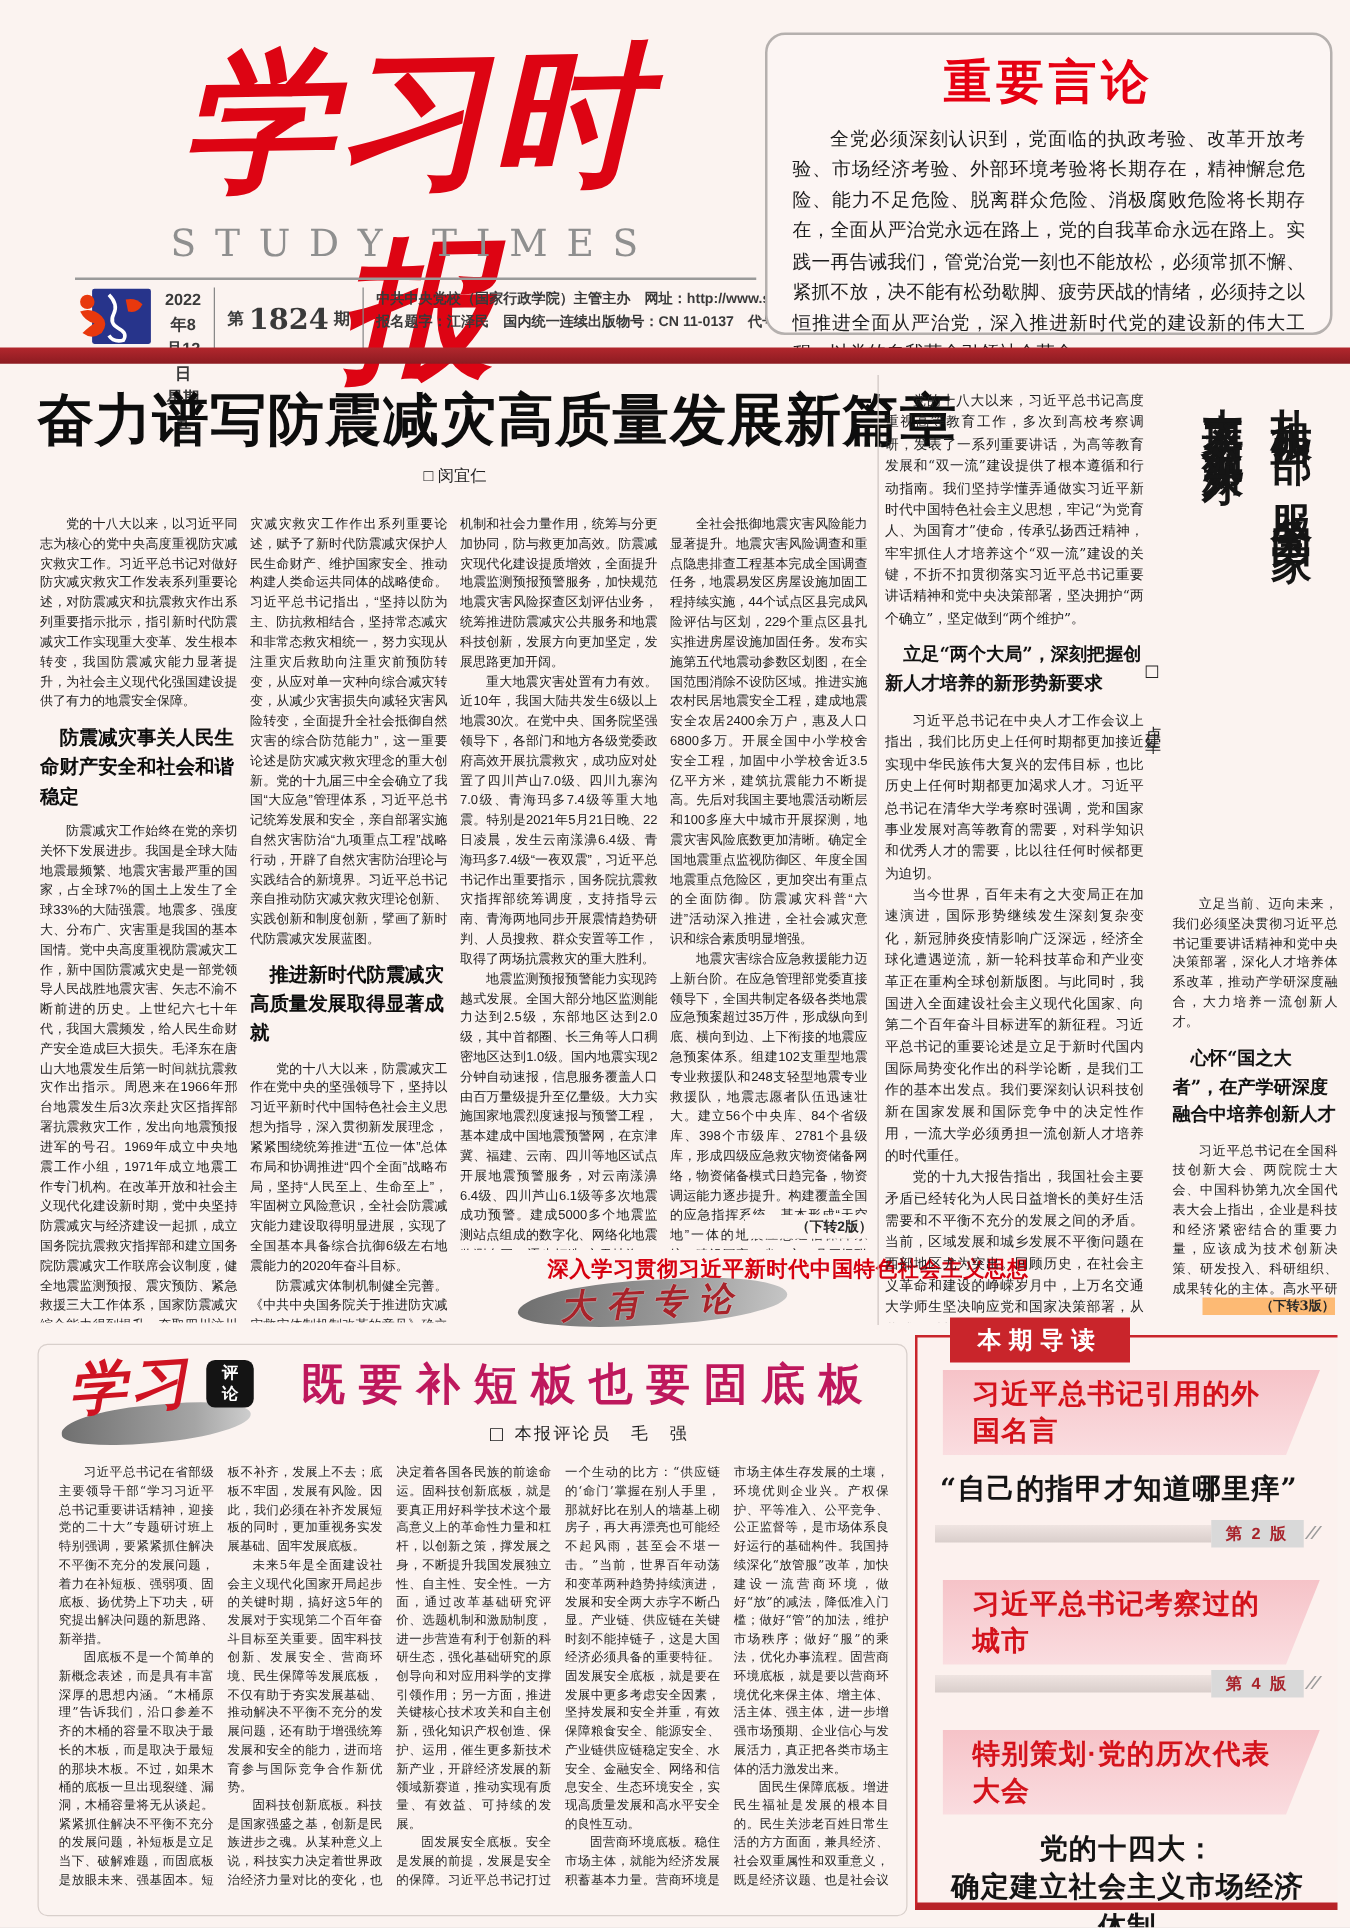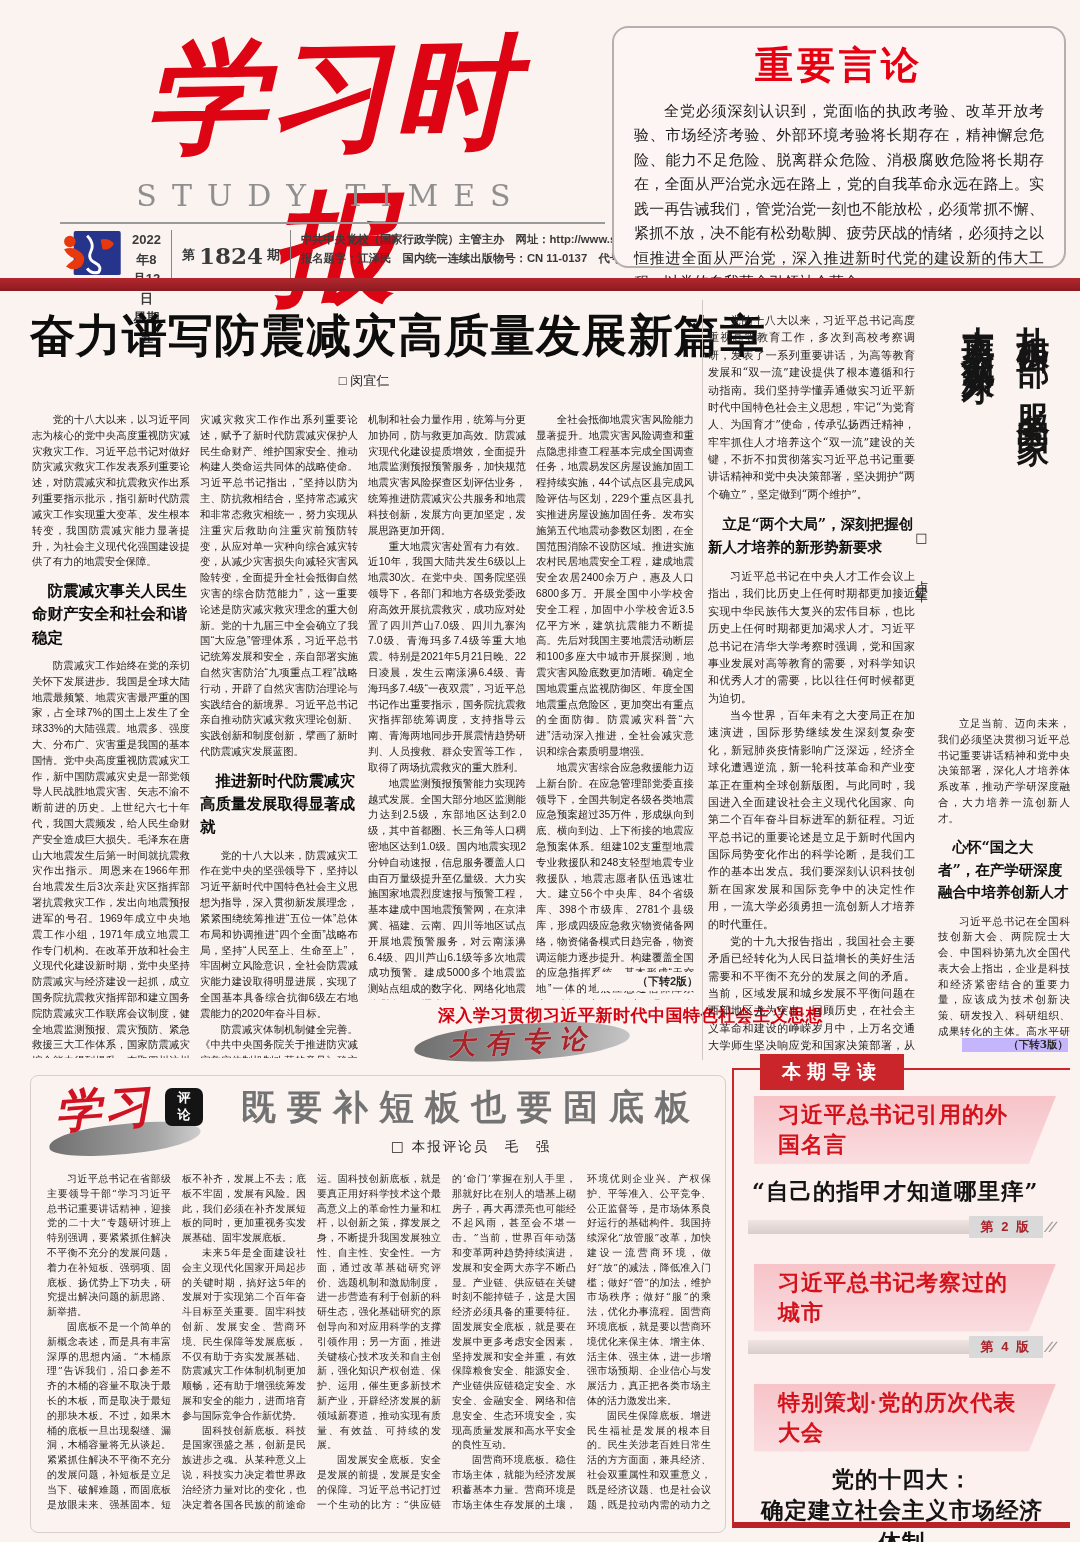--- a/index.html
+++ b/index.html
@@ -52,42 +52,42 @@
   #banner-stamp span{font-family:"DejaVu Serif",serif;font-style:italic;font-weight:900;font-size:27px;
     letter-spacing:10px;color:#a8232a;text-shadow:0 0 1px #fff;}
   
   #v-divider{left:702px;top:300px;width:1px;height:760px;background:#cfc6c2;}
   .rt{font-family:"DejaVu Serif","Liberation Serif",serif;}
   #rt-main{left:708px;top:312px;width:207px;height:746px;overflow:hidden;font-size:11px;line-height:1.58;}
   #rt-right{left:938px;top:716px;width:132px;height:320px;overflow:hidden;font-size:10.5px;line-height:1.5;}
   .rt .para{margin:0;text-align:justify;text-indent:2em;color:#222;}
   .rt .sub{font-size:14.5px;font-weight:800;line-height:1.55;margin:10px 0;color:#111;text-indent:1em;}
   #rt-cont{left:962px;top:1038px;width:106px;text-align:right;font-size:10.5px;font-weight:700;
-    background:#c4b5fd;font-family:"DejaVu Serif",serif;}
+    background:#fdba74;font-family:"DejaVu Serif",serif;}
   #rt-vhead{left:938px;top:300px;width:134px;height:416px;display:flex;justify-content:center;}
   #rt-vhead .vcol{writing-mode:vertical-rl;text-orientation:upright;
     font-family:"DejaVu Serif","Liberation Serif",serif;font-weight:900;color:#151515;}
   #vh1{font-size:33px;letter-spacing:9px;margin-left:10px;}
   #vh2{font-size:33px;letter-spacing:5px;}
   #rt-author{left:912px;top:530px;writing-mode:vertical-rl;text-orientation:upright;
     font-family:"DejaVu Serif",serif;font-size:13px;letter-spacing:5px;color:#222;}
   
   #comm-box{left:30px;top:1075px;width:696px;height:458px;border:1px solid #d8cfcb;border-radius:8px;
     box-sizing:border-box;background:#fbf3f0;}
   #comm-logo{position:absolute;left:16px;top:10px;width:170px;height:78px;}
   #comm-brush{position:absolute;left:2px;top:38px;width:152px;height:30px;
     background:linear-gradient(95deg,#6f6f6f,#a5a5a5 70%,#cfcfcf);border-radius:50% 45% 55% 50%/60% 50% 60% 45%;
     transform:rotate(-5deg);}
   #comm-xuexi{position:absolute;left:8px;top:-8px;font-family:"DejaVu Serif",serif;font-style:italic;
     font-weight:900;font-size:46px;color:#cf1322;letter-spacing:3px;transform:rotate(-4deg);}
   #comm-badge{position:absolute;left:118px;top:2px;width:38px;height:38px;background:#141414;border-radius:7px;
     color:#fff;font-size:13px;font-weight:700;line-height:1.3;display:flex;align-items:center;justify-content:center;
     text-align:center;white-space:pre-line;}
   #comm-headline{position:absolute;left:190px;top:8px;width:500px;text-align:center;
-    font-family:"DejaVu Serif","Liberation Serif",serif;font-weight:900;font-size:35px;letter-spacing:11px;color:#737373;}
+    font-family:"DejaVu Serif","Liberation Serif",serif;font-weight:900;font-size:35px;letter-spacing:11px;color:#be185d;}
   #comm-byline{position:absolute;left:190px;top:62px;width:500px;text-align:center;
     font-family:"DejaVu Serif",serif;font-size:13.5px;color:#222;letter-spacing:2px;}
   #comm-flow{position:absolute;left:16px;top:96px;width:664px;height:348px;overflow:hidden;
     column-count:5;column-gap:11px;column-fill:auto;
     font-family:"DejaVu Serif","Liberation Serif",serif;font-size:10px;line-height:1.48;color:#262626;}
   #comm-flow .para{margin:0;text-align:justify;text-indent:2em;}
   
   #digest{left:732px;top:1068px;width:338px;height:460px;background:#fcf1ee;box-sizing:border-box;
     border-top:2px solid #c9252b;border-left:2px solid #c9252b;border-bottom:6px solid #b82328;padding:0 14px;}
   #digest-header{position:absolute;left:26px;top:-16px;background:#c9252b;color:#fff;font-size:19px;
@@ -199,21 +199,21 @@
       <div id="comm-brush"></div>
       <div id="comm-xuexi">学习</div>
       <div id="comm-badge">评
 论</div>
     </div>
     <div id="comm-headline">既要补短板也要固底板</div>
     <div id="comm-byline">□ 本报评论员　毛　强</div>
     <div id="comm-flow">
         <p class="para ">习近平总书记在省部级主要领导干部“学习习近平总书记重要讲话精神，迎接党的二十大”专题研讨班上特别强调，要紧紧抓住解决不平衡不充分的发展问题，着力在补短板、强弱项、固底板、扬优势上下功夫，研究提出解决问题的新思路、新举措。</p>
         <p class="para ">固底板不是一个简单的新概念表述，而是具有丰富深厚的思想内涵。“木桶原理”告诉我们，沿口参差不齐的木桶的容量不取决于最长的木板，而是取决于最短的那块木板。不过，如果木桶的底板一旦出现裂缝、漏洞，木桶容量将无从谈起。紧紧抓住解决不平衡不充分的发展问题，补短板是立足当下、破解难题，而固底板是放眼未来、强基固本。短板不补齐，发展上不去；底板不牢固，发展有风险。因此，我们必须在补齐发展短板的同时，更加重视务实发展基础、固牢发展底板。</p>
-        <p class="para ">未来5年是全面建设社会主义现代化国家开局起步的关键时期，搞好这5年的发展对于实现第二个百年奋斗目标至关重要。固牢科技创新、发展安全、营商环境、民生保障等发展底板，不仅有助于夯实发展基础、防震减灾工作体制机制更加顺畅，还有助于增强统筹发展和安全的能力，进而培育参与国际竞争合作新优势。</p>
+        <p class="para ">未来5年是全面建设社会主义现代化国家开局起步的关键时期，搞好这5年的发展对于实现第二个百年奋斗目标至关重要。固牢科技创新、发展安全、营商环境、民生保障等发展底板，不仅有助于夯实发展基础、推动解决不平衡不充分的发展问题，还有助于增强统筹发展和安全的能力，进而培育参与国际竞争合作新优势。</p>
         <p class="para ">固科技创新底板。科技是国家强盛之基，创新是民族进步之魂。从某种意义上说，科技实力决定着世界政治经济力量对比的变化，也决定着各国各民族的前途命运。固科技创新底板，就是要真正用好科学技术这个最高意义上的革命性力量和杠杆，以创新之策，撑发展之身，不断提升我国发展独立性、自主性、安全性。一方面，通过改革基础研究评价、选题机制和激励制度，进一步营造有利于创新的科研生态，强化基础研究的原创导向和对应用科学的支撑引领作用；另一方面，推进关键核心技术攻关和自主创新，强化知识产权创造、保护、运用，催生更多新技术新产业，开辟经济发展的新领域新赛道，推动实现有质量、有效益、可持续的发展。</p>
         <p class="para ">固发展安全底板。安全是发展的前提，发展是安全的保障。习近平总书记打过一个生动的比方：“供应链的‘命门’掌握在别人手里，那就好比在别人的墙基上砌房子，再大再漂亮也可能经不起风雨，甚至会不堪一击。”当前，世界百年动荡和变革两种趋势持续演进，发展和安全两大赤字不断凸显。产业链、供应链在关键时刻不能掉链子，这是大国经济必须具备的重要特征。固发展安全底板，就是要在发展中更多考虑安全因素，坚持发展和安全并重，有效保障粮食安全、能源安全、产业链供应链稳定安全、水安全、金融安全、网络和信息安全、生态环境安全，实现高质量发展和高水平安全的良性互动。</p>
         <p class="para ">固营商环境底板。稳住市场主体，就能为经济发展积蓄基本力量。营商环境是市场主体生存发展的土壤，环境优则企业兴。产权保护、平等准入、公平竞争、公正监督等，是市场体系良好运行的基础构件。我国持续深化“放管服”改革，加快建设一流营商环境，做好“放”的减法，降低准入门槛；做好“管”的加法，维护市场秩序；做好“服”的乘法，优化办事流程。固营商环境底板，就是要以营商环境优化来保主体、增主体、活主体、强主体，进一步增强市场预期、企业信心与发展活力，真正把各类市场主体的活力激发出来。</p>
         <p class="para ">固民生保障底板。增进民生福祉是发展的根本目的。民生关涉老百姓日常生活的方方面面，兼具经济、社会双重属性和双重意义，既是经济议题、也是社会议题，既是拉动内需的动力之源、也是长治久安的稳定之本。保障和改善民生是一项长期工作，没有终点站，只有连续不断的新起点。固民生保障底板，就是要实现经济发展和民生改善良性循环，顺应人民对高品质生活的期待，在幼有所育、学有所教、劳有所得、病有所医、老有所养、住有所居、弱有所扶上不断取得新进展。</p>
       </div>
   </div>
 
   <div class="abs" id="digest">
     <div id="digest-header">本期导读</div>
 

